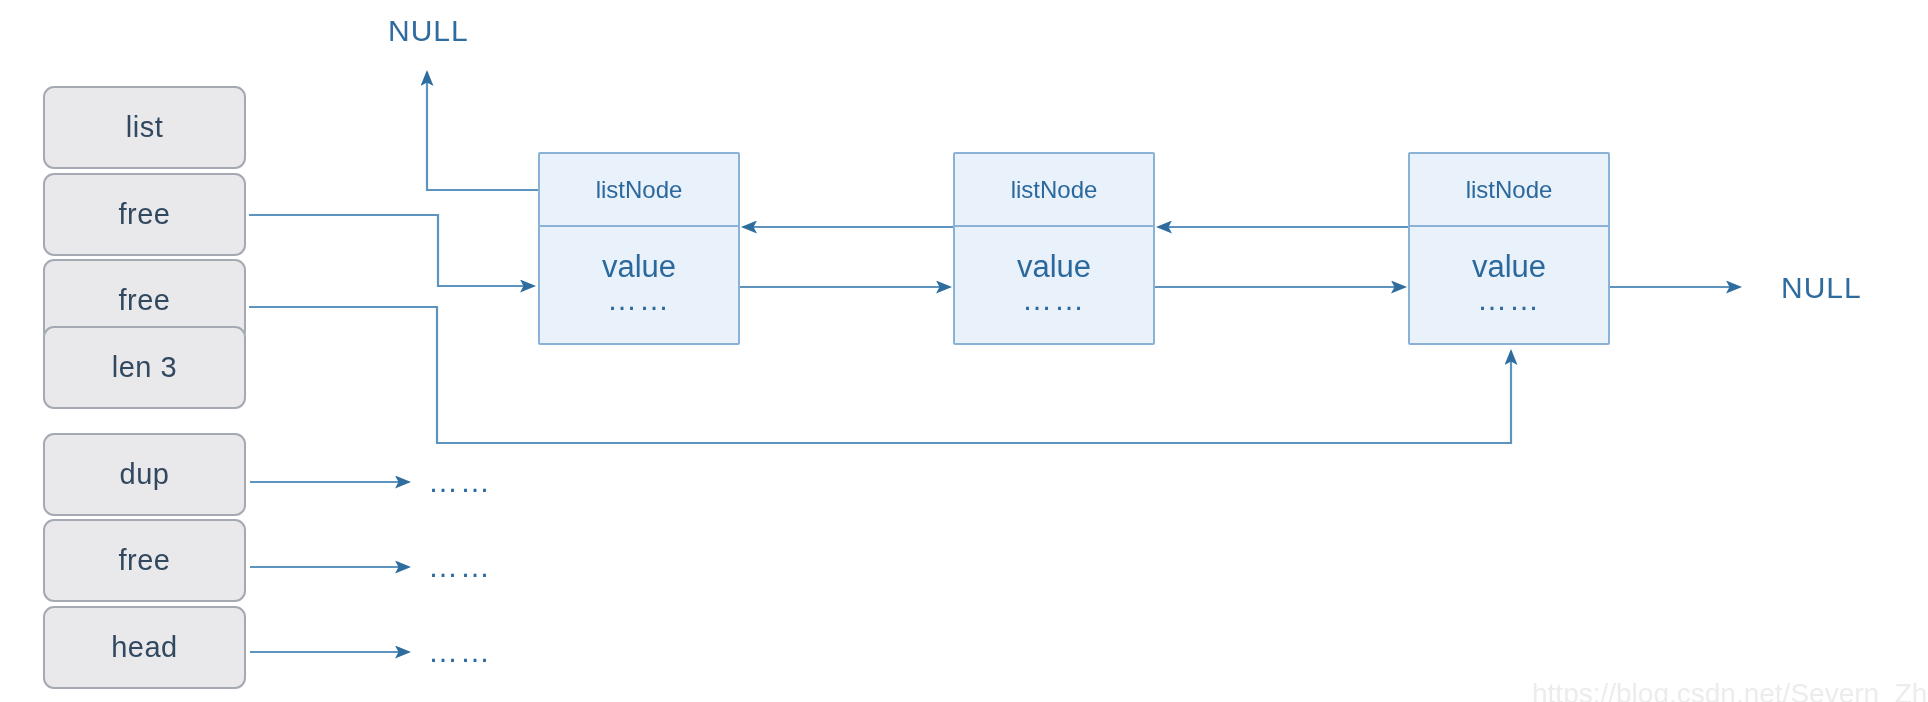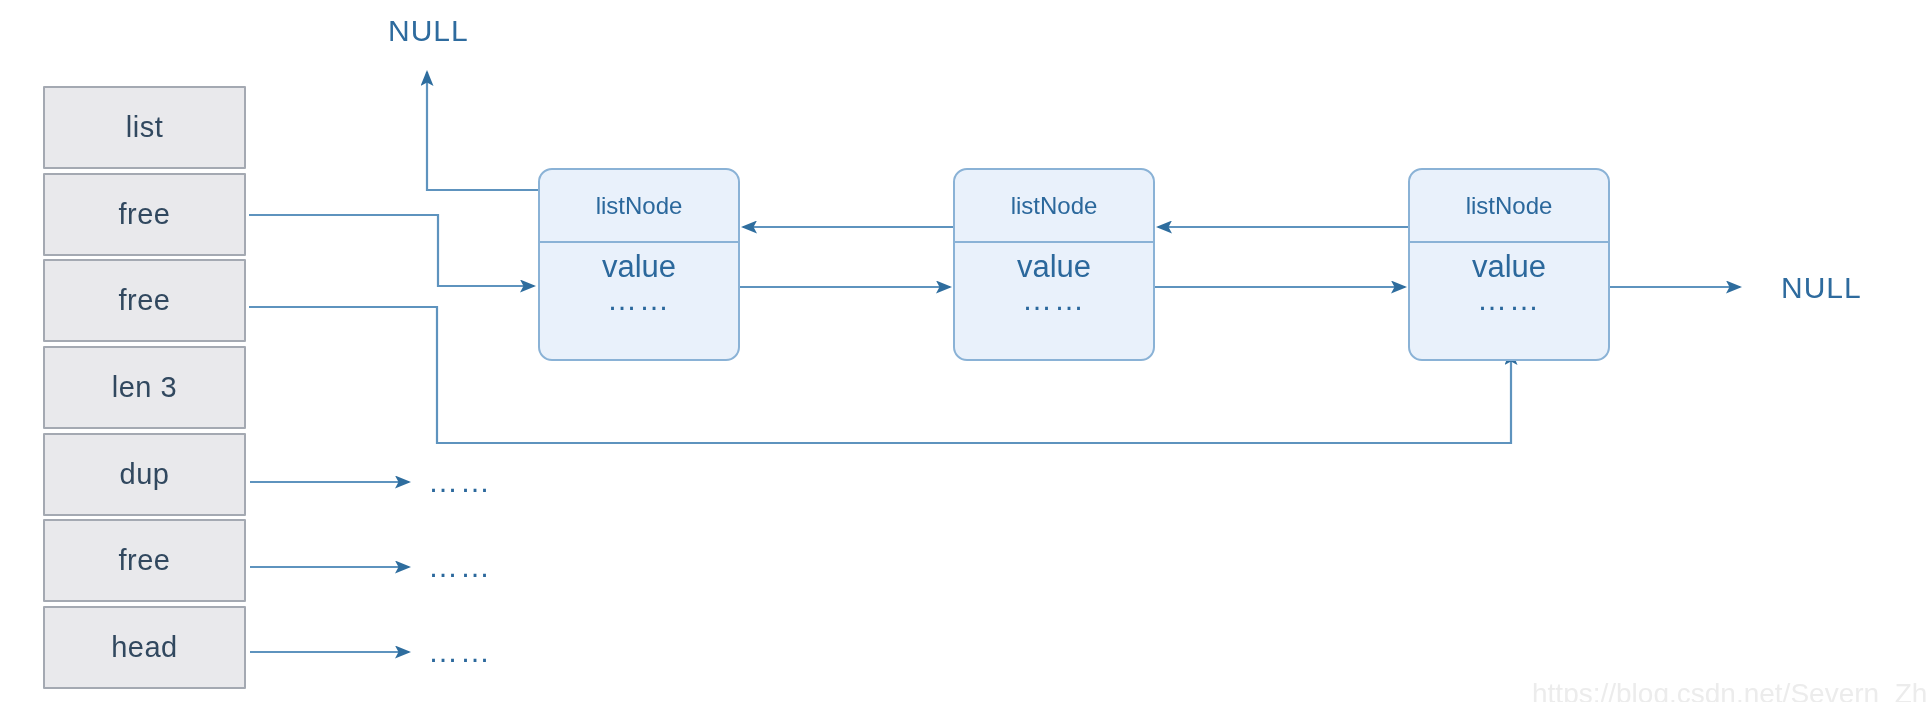--- a/index.html
+++ b/index.html
@@ -11,45 +11,45 @@
     font-family:"Liberation Sans","DejaVu Sans",sans-serif;
   }
   #wires{position:absolute;left:0;top:0;width:1928px;height:702px;}
 
   
   .cell{
     position:absolute;
     left:43px;width:203px;height:83px;
     background:var(--cell-fill,#e9e9ec);
     border:2px solid var(--cell-border,#a4a9b2);
-    border-radius:1px;
+    border-radius:11px;
     box-sizing:border-box;
     display:flex;align-items:center;justify-content:center;
     font-size:29px;color:var(--struct-text,#31485f);
     letter-spacing:0.5px;
   }
 
   
   .node{
-    position:absolute;top:168px;width:202px;height:193px;
+    position:absolute;top:152px;width:202px;height:193px;
     background:var(--node-fill,#e9f1fb);
     border:2px solid var(--node-border,#8ab2d6);
-    border-radius:14px;
+    border-radius:2px;
     box-sizing:border-box;
     display:flex;flex-direction:column;
   }
   .node-header{
     height:73px;box-sizing:border-box;
     border-bottom:2px solid var(--node-border,#8ab2d6);
     display:flex;align-items:center;justify-content:center;
     font-size:24px;color:var(--node-text,#2b689c);
   }
   .node-body{
     flex:1;display:flex;flex-direction:column;align-items:center;
-    padding-top:4px;
+    padding-top:20px;
   }
   .node-value{
     font-size:31px;color:var(--node-text,#2b689c);
     line-height:40px;
   }
   .node-dots{
     font-size:30px;color:var(--node-text,#2b689c);
     line-height:26px;letter-spacing:2px;
   }
 
@@ -94,21 +94,21 @@
       <polyline points="250,482 409,482" marker-end="url(#arw)"></polyline>
       <polyline points="250,567 409,567" marker-end="url(#arw)"></polyline>
       <polyline points="250,652 409,652" marker-end="url(#arw)"></polyline>
     </g>
   </svg>
 
   <div>
     <div class="cell" style="top:86px">list</div>
     <div class="cell" style="top:173px">free</div>
     <div class="cell" style="top:259px">free</div>
-    <div class="cell" style="top:346px">len 3</div>
+    <div class="cell" style="top:326px">len 3</div>
     <div class="cell" style="top:433px">dup</div>
     <div class="cell" style="top:519px">free</div>
     <div class="cell" style="top:606px">head</div>
   </div>
 
   <div class="node" style="left:538px">
     <div class="node-header">listNode</div>
     <div class="node-body">
       <div class="node-value">value</div>
       <div class="node-dots">……</div>

